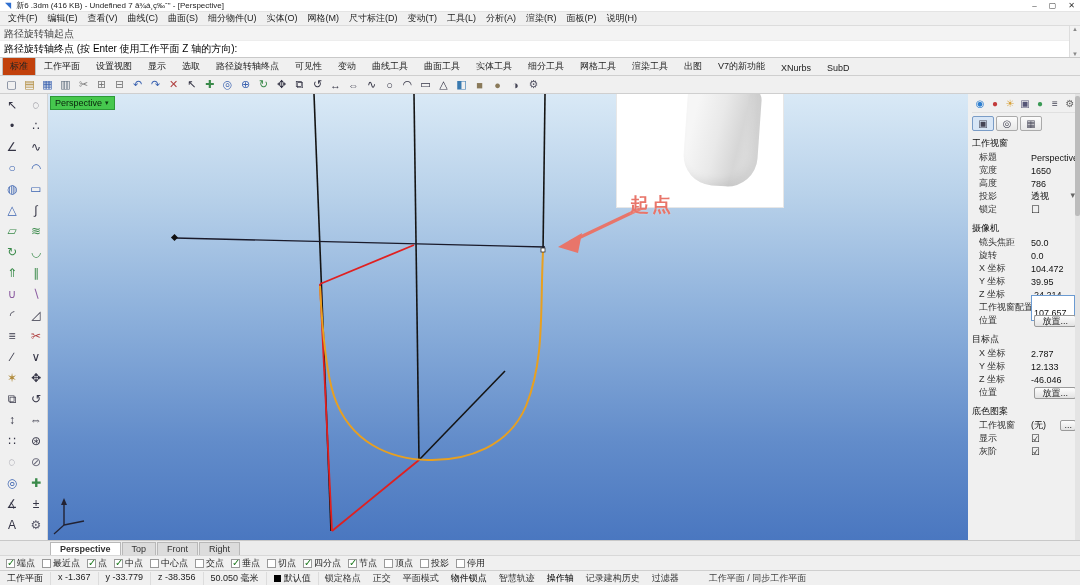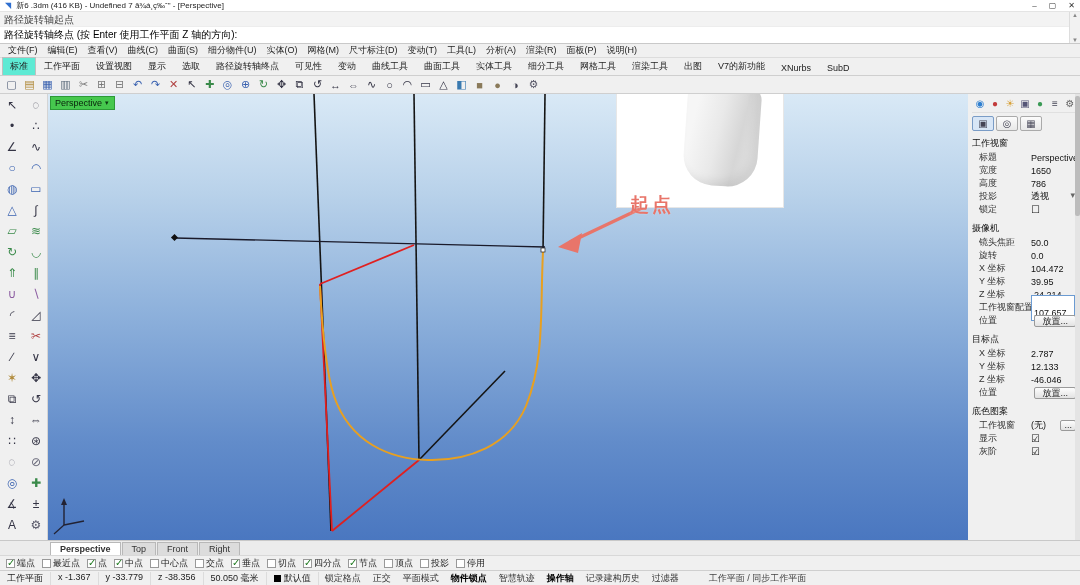--- a/index.html
+++ b/index.html
@@ -21,21 +21,21 @@
   
   #cmdarea { height:32px; background:#fff; border-bottom:1px solid #c9c9c9; position:relative; font-size:10px; }
   #cmdline1 { height:15px; line-height:15px; padding-left:4px; background:#f3f3f3; color:#444; border-bottom:1px solid #ededed; }
   #cmdline2 { height:16px; line-height:16px; padding-left:4px; color:#000; }
   #cmdscroll { position:absolute; right:0; top:0; width:11px; height:31px; background:#f2f2f2; border-left:1px solid #ddd;
     display:flex; flex-direction:column; justify-content:space-between; align-items:center; font-size:6px; color:#888; }
 
   
   #ribbontabs { height:18px; display:flex; align-items:flex-end; background:#f0f0f0; padding-left:2px; border-bottom:1px solid #cfcfcf; }
   .rtab { padding:2px 7px 2px; white-space:nowrap; color:#222; border:1px solid transparent; border-bottom:none; }
-  .rtab.active { background:#5eead4; border-color:#bfbfbf; }
+  .rtab.active { background:#c2410c; border-color:#bfbfbf; }
 
   
   #toolbar { height:18px; background:#f0f0f0; display:flex; align-items:center; padding-left:3px; gap:1px; border-bottom:1px solid #cfcfcf; }
   .ticon { width:17px; height:16px; display:flex; align-items:center; justify-content:center; font-size:11px; border-radius:2px; }
 
   
   #main { display:flex; height:446px; }
   #sidebar { width:48px; background:#f0f0f0; border-right:1px solid #d4d4d4; display:grid; grid-template-columns:24px 24px; align-content:start; }
   .sicon { width:24px; height:21px; display:flex; align-items:center; justify-content:center; font-size:12px; }
 
@@ -84,65 +84,65 @@
   #osnapbar { height:15px; background:#f0f0f0; border-top:1px solid #d8d8d8; display:flex; align-items:center; gap:7px; padding-left:6px; }
   .snap { display:flex; align-items:center; gap:2px; white-space:nowrap; }
   .cb { width:9px; height:9px; background:#fff; border:1px solid #999; position:relative; display:inline-block; }
   .snap.checked .cb::after { content:"✓"; position:absolute; top:-3px; left:0px; color:#1f7a1f; font-size:10px; font-weight:bold; }
 
   
   #statusbar { height:15px; background:#f0f0f0; border-top:1px solid #cfcfcf; display:flex; align-items:center; }
   .scell { padding:0 7px; border-right:1px solid #dcdcdc; white-space:nowrap; }
   .scell.chip::before { content:""; display:inline-block; width:7px; height:7px; background:#000; margin-right:3px; vertical-align:-1px; }
   .stoggle { padding:0 6px; white-space:nowrap; color:#333; }
-  .stoggle.active { font-weight:bold; color:#000; }
+  .stoggle.active { font-weight:normal; color:#000; }
   #statusright { margin-left:24px; color:#444; white-space:nowrap; }
 </style>
 </head>
 <body>
 
 <div id="app">
 
   <div id="titlebar">
     <span class="appicon">◥</span>
     <span class="wtitle">新6 .3dm (416 KB) - Undefined 7 ā¾á¸ç‰ˆ" - [Perspective]</span>
     <span class="wctrls">
       <span>–</span>
       <span>▢</span>
       <span>✕</span>
     </span>
-  </div>
-
-  <div id="cmdarea">
-    <div id="cmdline1">路径旋转轴起点</div>
-    <div id="cmdline2">路径旋转轴终点 (按 Enter 使用工作平面 Z 轴的方向):</div>
-    <div id="cmdscroll">
-      <span>▲</span>
-      <span>▼</span>
-    </div>
   </div>
 
   <div id="menubar">
 
   <span class="mitem">文件(F)</span>
       <span class="mitem">编辑(E)</span>
       <span class="mitem">查看(V)</span>
       <span class="mitem">曲线(C)</span>
       <span class="mitem">曲面(S)</span>
       <span class="mitem">细分物件(U)</span>
       <span class="mitem">实体(O)</span>
       <span class="mitem">网格(M)</span>
       <span class="mitem">尺寸标注(D)</span>
       <span class="mitem">变动(T)</span>
       <span class="mitem">工具(L)</span>
       <span class="mitem">分析(A)</span>
       <span class="mitem">渲染(R)</span>
       <span class="mitem">面板(P)</span>
       <span class="mitem">说明(H)</span>
     </div>
+
+  <div id="cmdarea">
+    <div id="cmdline1">路径旋转轴起点</div>
+    <div id="cmdline2">路径旋转轴终点 (按 Enter 使用工作平面 Z 轴的方向):</div>
+    <div id="cmdscroll">
+      <span>▲</span>
+      <span>▼</span>
+    </div>
+  </div>
 
   <div id="ribbontabs">
 
   <span class="rtab active">标准</span>
       <span class="rtab">工作平面</span>
       <span class="rtab">设置视图</span>
       <span class="rtab">显示</span>
       <span class="rtab">选取</span>
       <span class="rtab">路径旋转轴终点</span>
       <span class="rtab">可见性</span>

